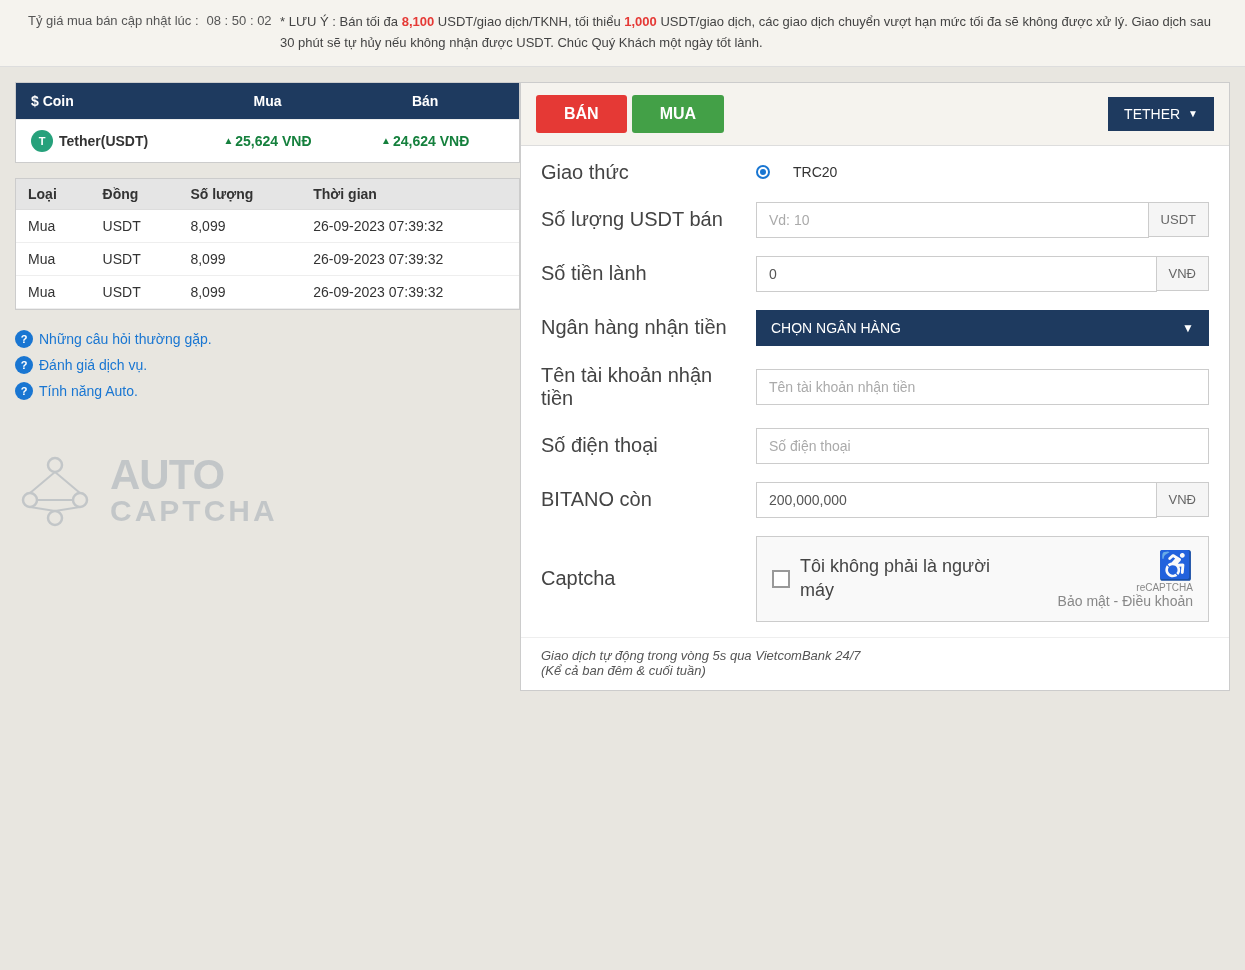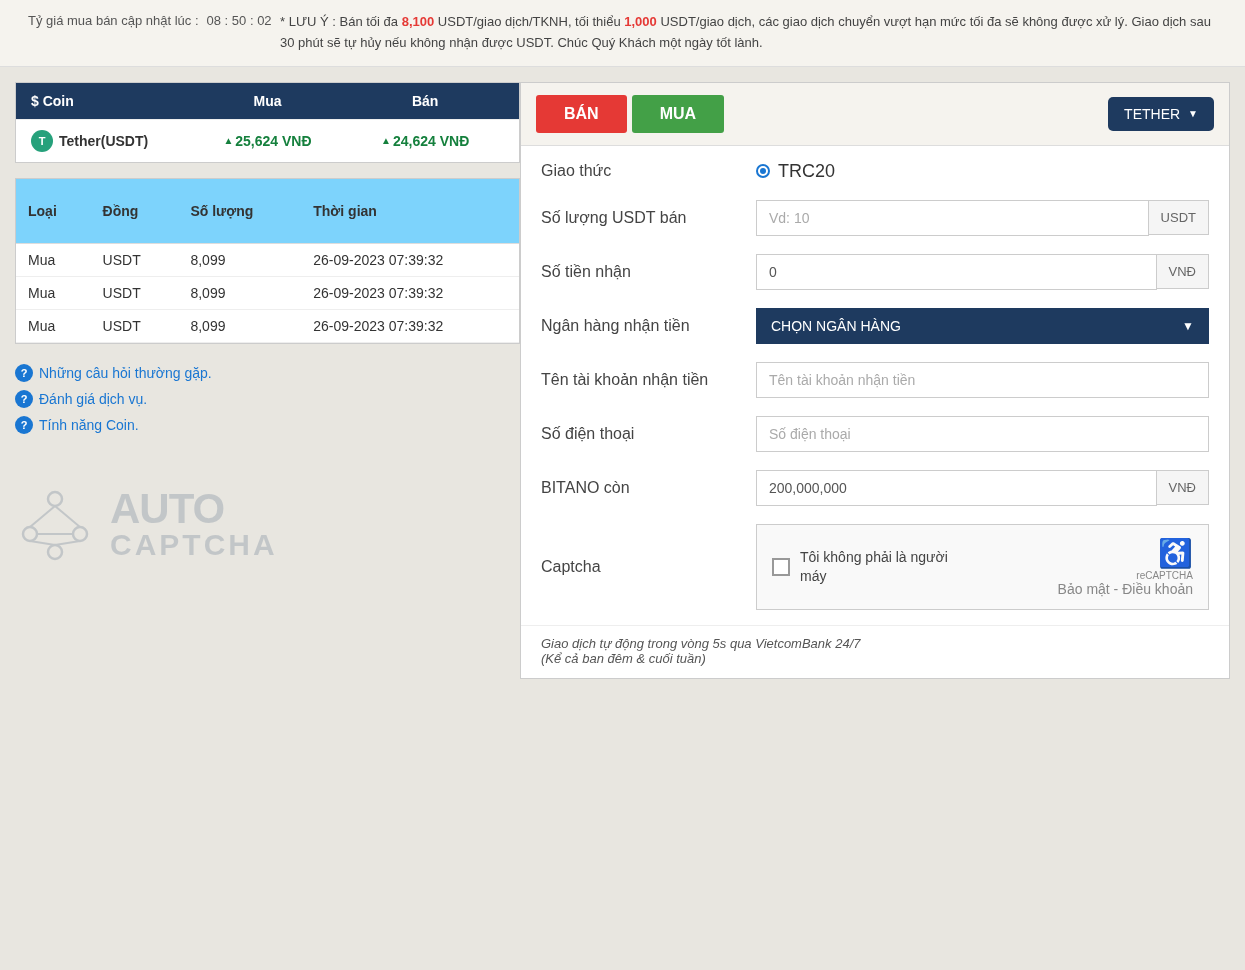--- a/index.html
+++ b/index.html
@@ -119,25 +119,25 @@
       gap: 8px;
       font-weight: bold;
       font-size: 15px;
     }
     .history-table {
       width: 100%;
       border-collapse: collapse;
     }
     .history-table th {
       text-align: left;
-      padding: 24px 12px;
+      padding: 7px 12px;
       border-bottom: 1px solid #ddd;
       font-weight: bold;
       color: #333;
-      background: #7dd3fc;
+      background: #e5e5e5;
     }
     .history-table td {
       padding: 8px 12px;
       border-bottom: 1px solid #eee;
       color: #333;
     }
 
     
     .faq-section {
       display: flex;
@@ -205,21 +205,21 @@
       border-radius: 3px;
     }
     .tether-selector {
       margin-left: auto;
       background: #1e3a5f;
       color: #fff;
       border: none;
       padding: 9px 16px;
       font-size: 14px;
       cursor: pointer;
-      border-radius: 5px;
+      border-radius: 0;
       display: flex;
       align-items: center;
       gap: 8px;
     }
     .tether-selector .chevron { font-size: 10px; }
 
     
     .form-body {
       padding: 15px 20px;
       display: flex;
@@ -228,21 +228,21 @@
     }
     .form-row {
       display: flex;
       align-items: center;
       gap: 15px;
     }
     .form-label {
       width: 200px;
       min-width: 200px;
       color: #444;
-      font-size: 16px;
+      font-size: 20px;
       font-weight: 500;
     }
     .form-control-wrap {
       flex: 1;
       display: flex;
       align-items: center;
       gap: 0;
     }
     .form-input {
       flex: 1;
@@ -289,21 +289,21 @@
       align-items: center;
       justify-content: center;
     }
     .radio-dot::after {
       content: '';
       width: 6px;
       height: 6px;
       background: #1976d2;
       border-radius: 50%;
     }
-    .protocol-label { color: #333; font-size: 18px; }
+    .protocol-label { color: #333; font-size: 14px; margin-left: 15px; }
 
     
     .bank-select {
       flex: 1;
       background: #1e3a5f;
       color: #fff;
       border: none;
       padding: 10px 15px;
       font-size: 14px;
       cursor: pointer;
@@ -327,21 +327,21 @@
       display: flex;
       align-items: center;
       gap: 10px;
     }
     .captcha-checkbox {
       width: 18px;
       height: 18px;
       border: 2px solid #999;
       background: #fff;
     }
-    .captcha-text { font-size: 14px; color: #444; line-height: 1.3; }
+    .captcha-text { font-size: 18px; color: #444; line-height: 1.3; }
     .captcha-right { text-align: right; }
     .captcha-brand { font-size: 10px; color: #888; }
     .captcha-links { font-size: 14px; color: #888; }
     .captcha-links a { color: #888; text-decoration: none; }
 
     
     .bitano-input {
       flex: 1;
       border: 1px solid #ccc;
       padding: 9px 12px;
@@ -468,21 +468,21 @@
       <div class="faq-link">
         <div class="faq-icon">?</div>
         <span>Những câu hỏi thường gặp.</span>
       </div>
       <div class="faq-link">
         <div class="faq-icon">?</div>
         <span>Đánh giá dịch vụ.</span>
       </div>
       <div class="faq-link">
         <div class="faq-icon">?</div>
-        <span>Tính năng Coin.</span>
+        <span>Tính năng Auto.</span>
       </div>
     </div>
 
     <div style="margin-top:30px; display:flex; align-items:center; gap:15px; opacity:0.18;">
       <svg width="80" height="80" viewBox="0 0 80 80">
 
         <circle cx="40" cy="15" r="7" fill="none" stroke="#1e3a5f" stroke-width="2.5"></circle>
         <circle cx="15" cy="50" r="7" fill="none" stroke="#1e3a5f" stroke-width="2.5"></circle>
         <circle cx="65" cy="50" r="7" fill="none" stroke="#1e3a5f" stroke-width="2.5"></circle>
         <circle cx="40" cy="68" r="7" fill="none" stroke="#1e3a5f" stroke-width="2.5"></circle>
@@ -525,21 +525,21 @@
 
       <div class="form-row">
         <div class="form-label">Số lượng USDT bán</div>
         <div class="form-control-wrap">
           <input class="form-input" type="text" placeholder="Vd: 10" style="">
           <div class="form-input-suffix">USDT</div>
         </div>
       </div>
 
       <div class="form-row">
-        <div class="form-label">Số tiền nhận</div>
+        <div class="form-label">Số tiền lành</div>
         <div class="form-control-wrap">
           <input class="form-input" type="text" value="0" style="">
           <div class="form-input-suffix">VNĐ</div>
         </div>
       </div>
 
       <div class="form-row">
         <div class="form-label">Ngân hàng nhận tiền</div>
         <div class="form-control-wrap">
           <div class="bank-select">

